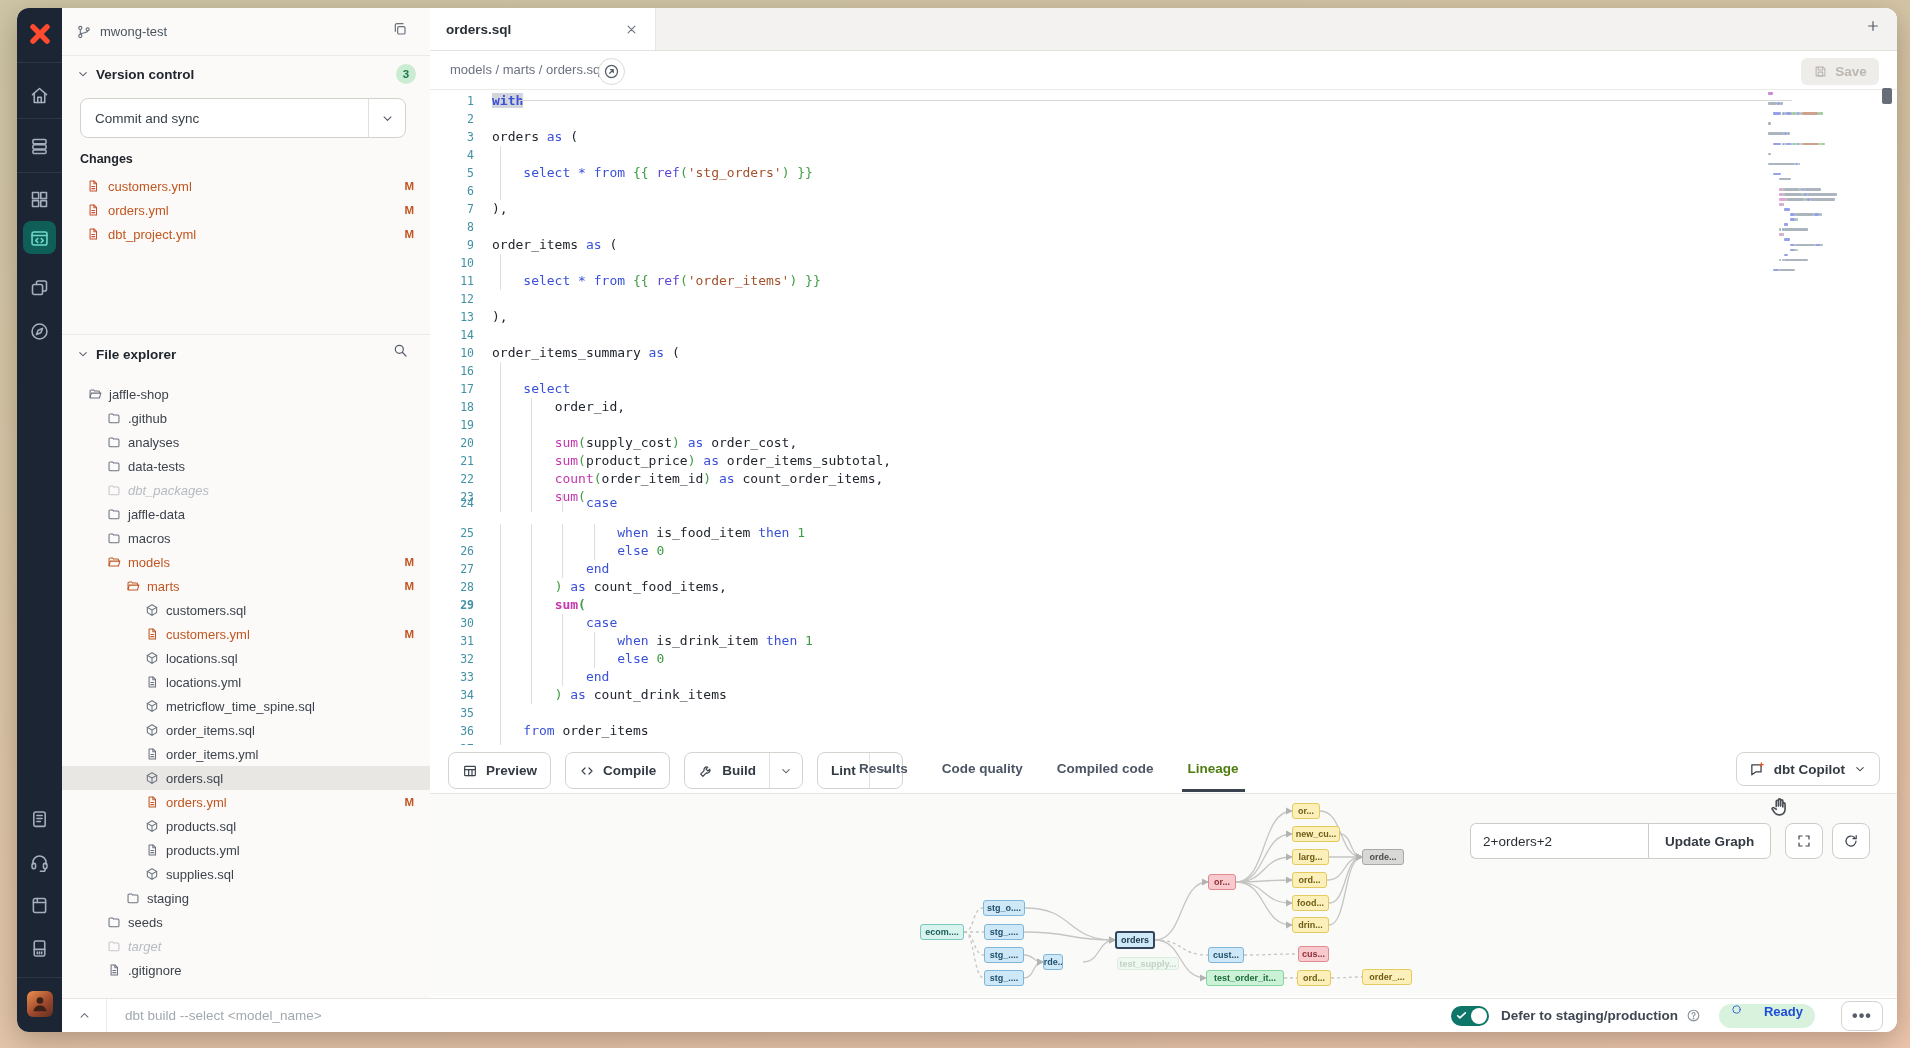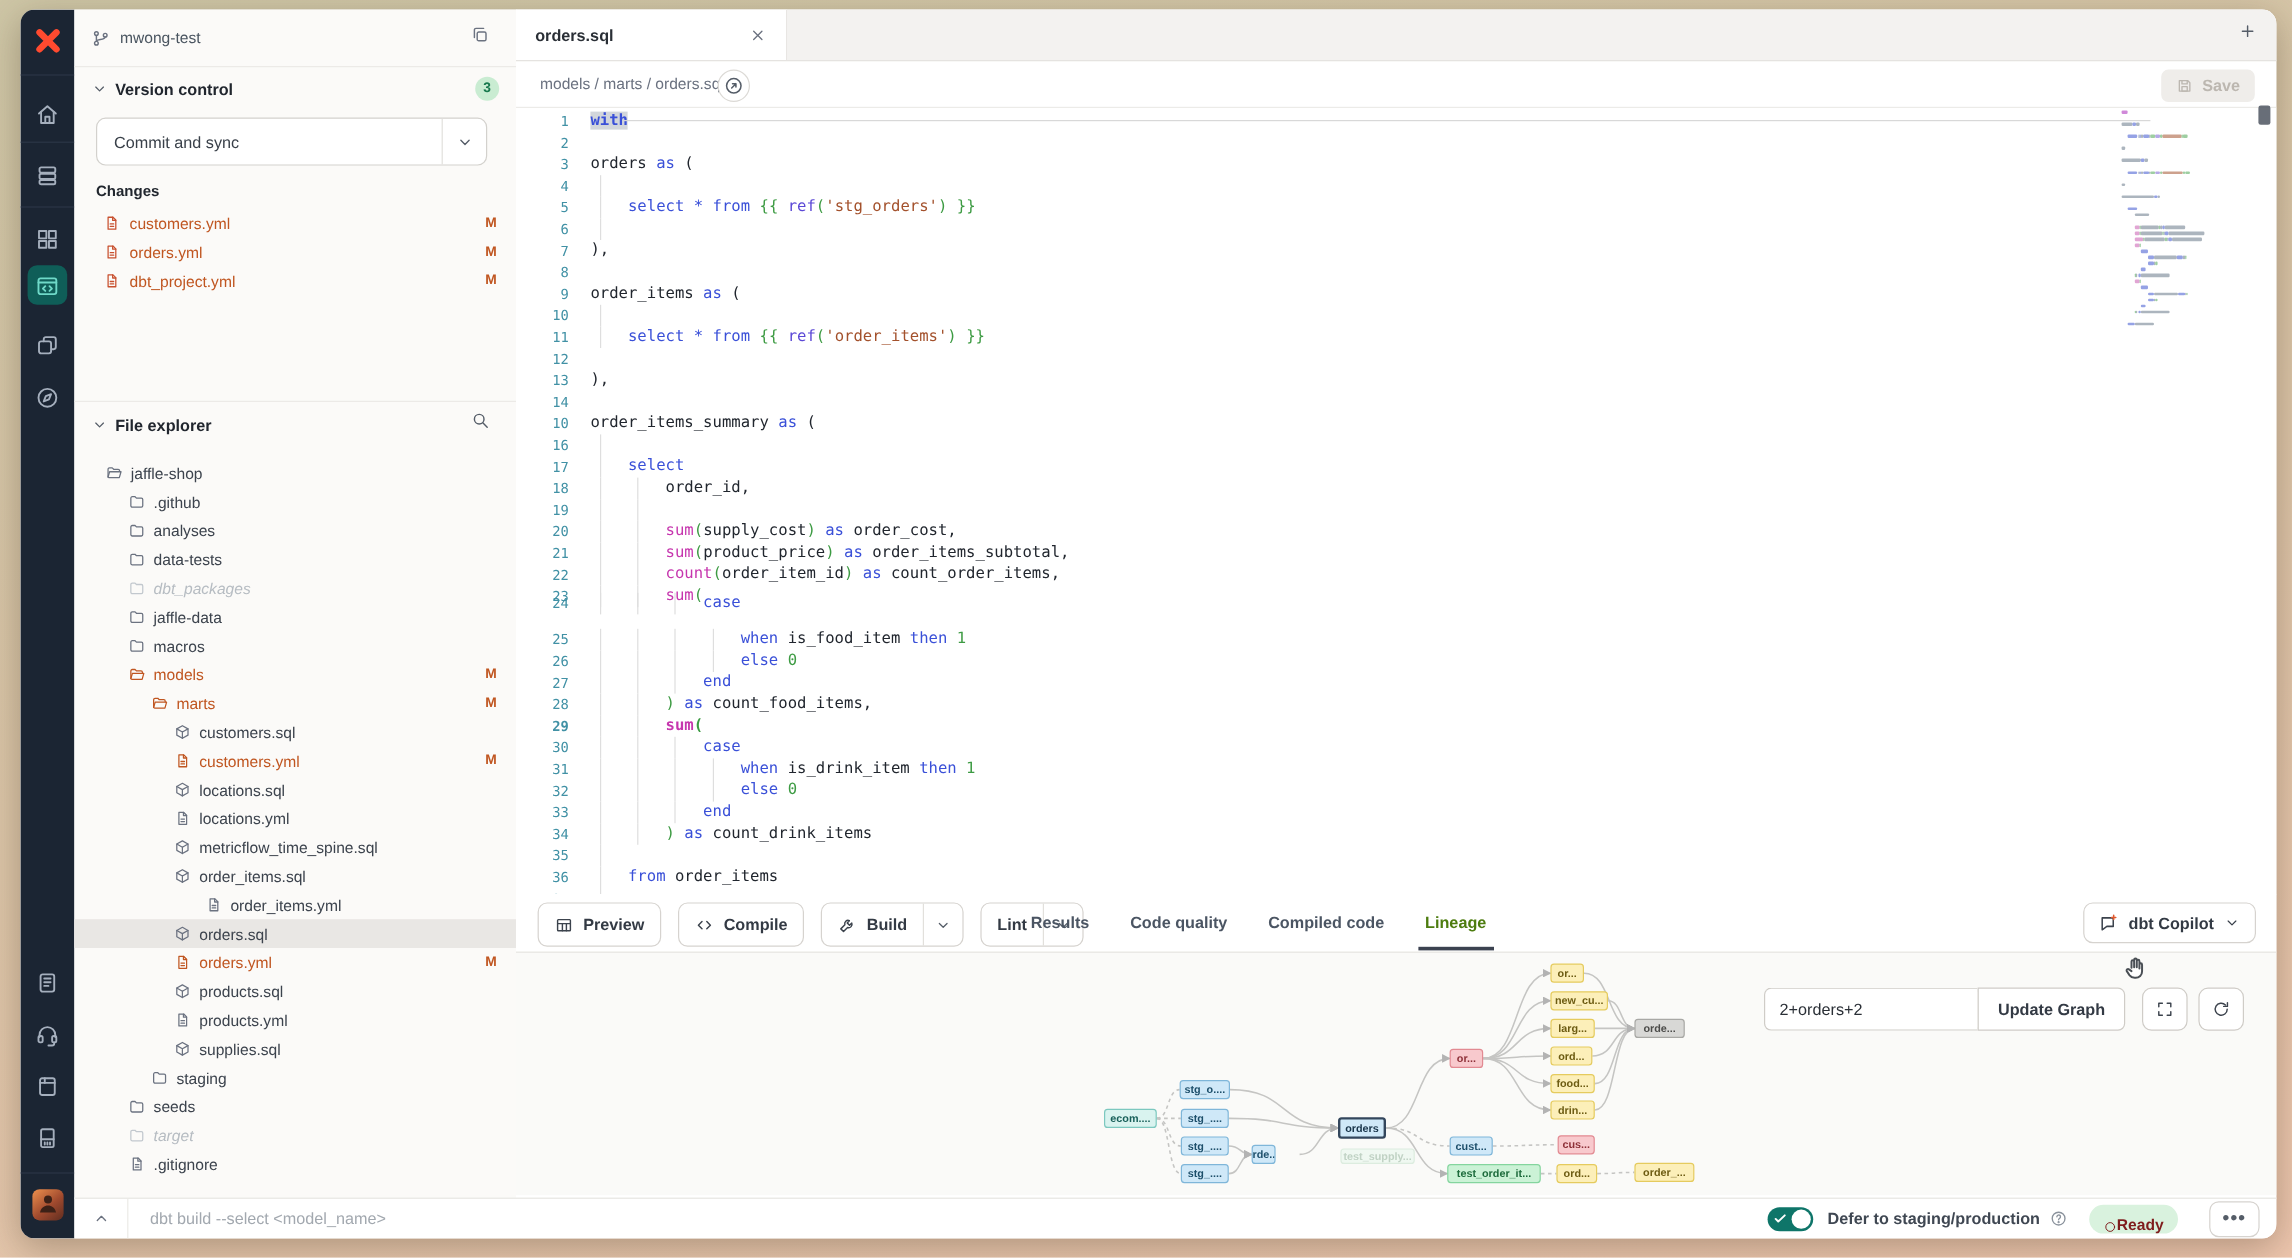--- a/index.html
+++ b/index.html
@@ -119,22 +119,22 @@
   .statusbar{position:absolute;left:45px;bottom:0;width:1835px;height:33px;background:#fff;border-top:1px solid #e7e5e2;display:flex;align-items:center}
   .sb-exp{width:44px;height:33px;display:flex;align-items:center;justify-content:center;color:#6b7280;cursor:pointer}
   .sb-vdiv{width:1px;height:33px;background:#eceae7}
   .cmdinput{flex:1;border:none;outline:none;font-size:13.5px;color:#2a2f36;padding-left:18px;background:transparent;font-family:"Liberation Sans",sans-serif}
   .cmdinput::placeholder{color:#a2a8af}
   .tgl{width:38px;height:20px;border-radius:10px;background:#0e7569;position:relative;flex:0 0 auto;cursor:pointer}
   .tgl .knob{position:absolute;right:2px;top:2px;width:16px;height:16px;border-radius:50%;background:#fff}
   .tgl .chk{position:absolute;left:4px;top:3px;color:#fff}
   .deferlbl{margin-left:12px;font-size:13.5px;font-weight:700;color:#3f4752}
   .qmark{margin-left:8px;color:#8a929c;cursor:pointer}
-  .readypill{margin-left:18px;height:24px;border-radius:12px;background:#d9f2de;color:#7f1d1d;font-size:13px;font-weight:600;
-             display:flex;align-items:flex-end;gap:0;padding:0 12px;cursor:pointer}
+  .readypill{margin-left:18px;height:24px;border-radius:12px;background:#d9f2de;color:#1d4ed8;font-size:13px;font-weight:600;
+             display:flex;align-items:flex-start;gap:22px;padding:0 12px;cursor:pointer}
   .dotsbtn{margin-left:26px;margin-right:14px;width:40px;height:28px;border:1px solid #d6d3cf;border-radius:8px;background:#fff;
            display:flex;align-items:center;justify-content:center;color:#555d68;font-weight:700;letter-spacing:1px;cursor:pointer}
 </style>
 </head>
 <body>
 
 <div class="win">
 
   <div class="rail" id="rail">
       <div class="ritem logo" style="top: 6px;">
@@ -443,21 +443,21 @@
         </div>
         <div class="treerow" style="top: 710px;">
           <span class="ic" style="margin-left:83px">
             <svg width="14" height="14" viewBox="0 0 24 24" fill="none" stroke="currentColor" stroke-width="1.8" stroke-linecap="round" stroke-linejoin="round">
               <path d="M12 3l8 4.5v9L12 21l-8-4.5v-9z"></path>
               <path d="M12 12v9M12 12l8-4.5M12 12L4 7.5"></path>
             </svg>
           </span>
           <span class="nm">order_items.sql</span>
         </div>
-        <div class="treerow" style="top: 734px; padding-left: 26px;">
+        <div class="treerow" style="top: 734px;">
           <span class="ic" style="margin-left:83px">
             <svg width="14" height="14" viewBox="0 0 24 24" fill="none" stroke="currentColor" stroke-width="1.8" stroke-linecap="round" stroke-linejoin="round">
               <path d="M7 3.5h7l4 4V20.5H7z"></path>
               <path d="M13.5 3.5V8H18"></path>
               <path d="M10 13h5M10 16.5h5"></path>
             </svg>
           </span>
           <span class="nm">order_items.yml</span>
         </div>
         <div class="treerow sel" style="top: 758px;">

